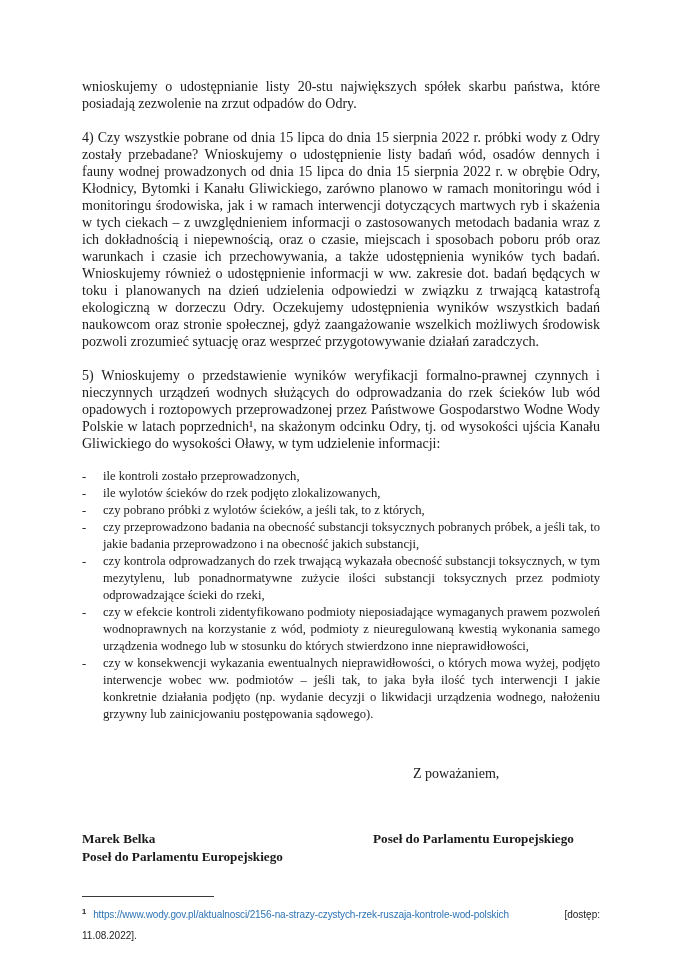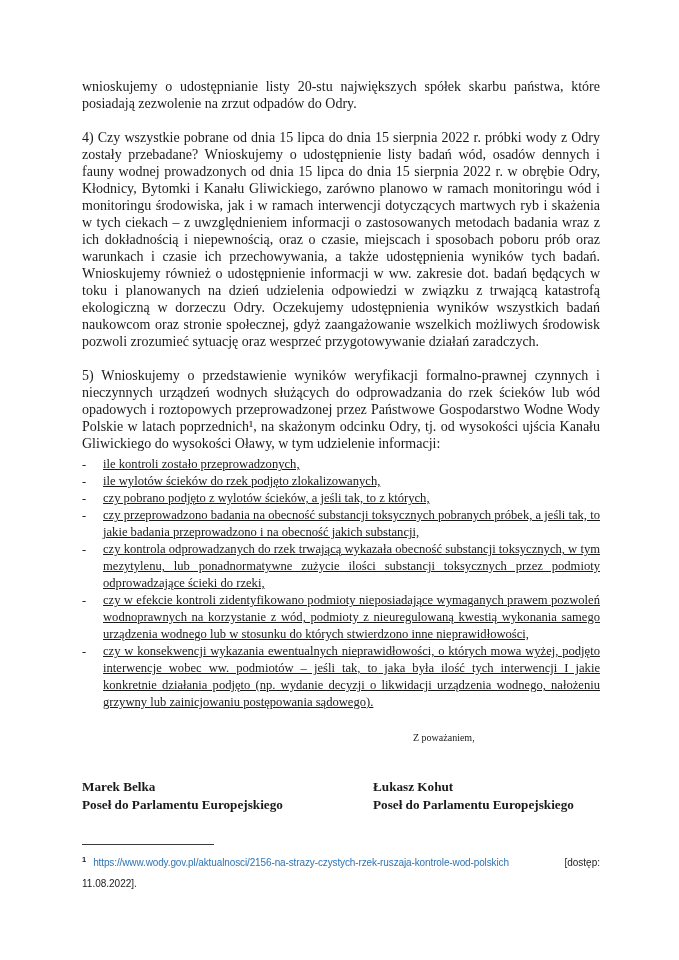--- a/index.html
+++ b/index.html
@@ -17,44 +17,43 @@
     width:679px;height:960px;
     background:#ffffff;
     padding:78px 79px 0 82px;
   }
   .para{
     font-size:14px;
     line-height:17px;
     text-align:justify;
     margin-bottom:17px;
   }
-  .para.last-no-gap{margin-bottom:4px;}
+  .para.last-no-gap{margin-bottom:16px;}
   .bullet{
     display:flex;
     font-size:12.6px;
     line-height:17px;
   }
   .bullet .dash{
     flex:0 0 21px;
     text-align:left;
   }
   .bullet .btext{
     flex:1;
     text-align:justify;
-    text-decoration:underline;
   }
   .closing{
-    margin-top:18px;
+    margin-top:42px;
     margin-left:331px;
-    font-size:10px;
+    font-size:14px;
     line-height:17px;
   }
   .sig-row{
     display:flex;
-    margin-top:32px;
+    margin-top:48px;
   }
   .sig{width:291px;}
   .sig.right{width:227px;}
   .sig-name,.sig-title{
     font-weight:bold;
     font-size:13.2px;
     line-height:18px;
     white-space:nowrap;
   }
   .footnote-sep{
@@ -97,21 +96,21 @@
     <div class="bullet">
       <span class="dash">-</span>
       <span class="btext">ile kontroli zostało przeprowadzonych,</span>
     </div>
     <div class="bullet">
       <span class="dash">-</span>
       <span class="btext">ile wylotów ścieków do rzek podjęto zlokalizowanych,</span>
     </div>
     <div class="bullet">
       <span class="dash">-</span>
-      <span class="btext">czy pobrano podjęto z wylotów ścieków, a jeśli tak, to z których,</span>
+      <span class="btext">czy pobrano próbki z wylotów ścieków, a jeśli tak, to z których,</span>
     </div>
     <div class="bullet">
       <span class="dash">-</span>
       <span class="btext">czy przeprowadzono badania na obecność substancji toksycznych pobranych próbek, a jeśli tak, to jakie badania przeprowadzono i na obecność jakich substancji,</span>
     </div>
     <div class="bullet">
       <span class="dash">-</span>
       <span class="btext">czy kontrola odprowadzanych do rzek trwającą wykazała obecność substancji toksycznych, w tym mezytylenu, lub ponadnormatywne zużycie ilości substancji toksycznych przez podmioty odprowadzające ścieki do rzeki,</span>
     </div>
     <div class="bullet">
@@ -125,21 +124,20 @@
   </div>
 
   <div class="closing">Z poważaniem,</div>
 
   <div class="sig-row">
     <div class="sig">
       <div class="sig-name">Marek Belka</div>
       <div class="sig-title">Poseł do Parlamentu Europejskiego</div>
     </div>
     <div class="sig right">
-      <div class="sig-name">Łukasz Kohut</div>
       <div class="sig-title">Poseł do Parlamentu Europejskiego</div>
     </div>
   </div>
 
   <div class="footnote-sep"></div>
   <div class="footnote">
     <sup>1</sup><a class="footnote-link">https://www.wody.gov.pl/aktualnosci/2156-na-strazy-czystych-rzek-ruszaja-kontrole-wod-polskich</a>
     <span>[dostęp: 11.08.2022].</span>
   </div>
 

